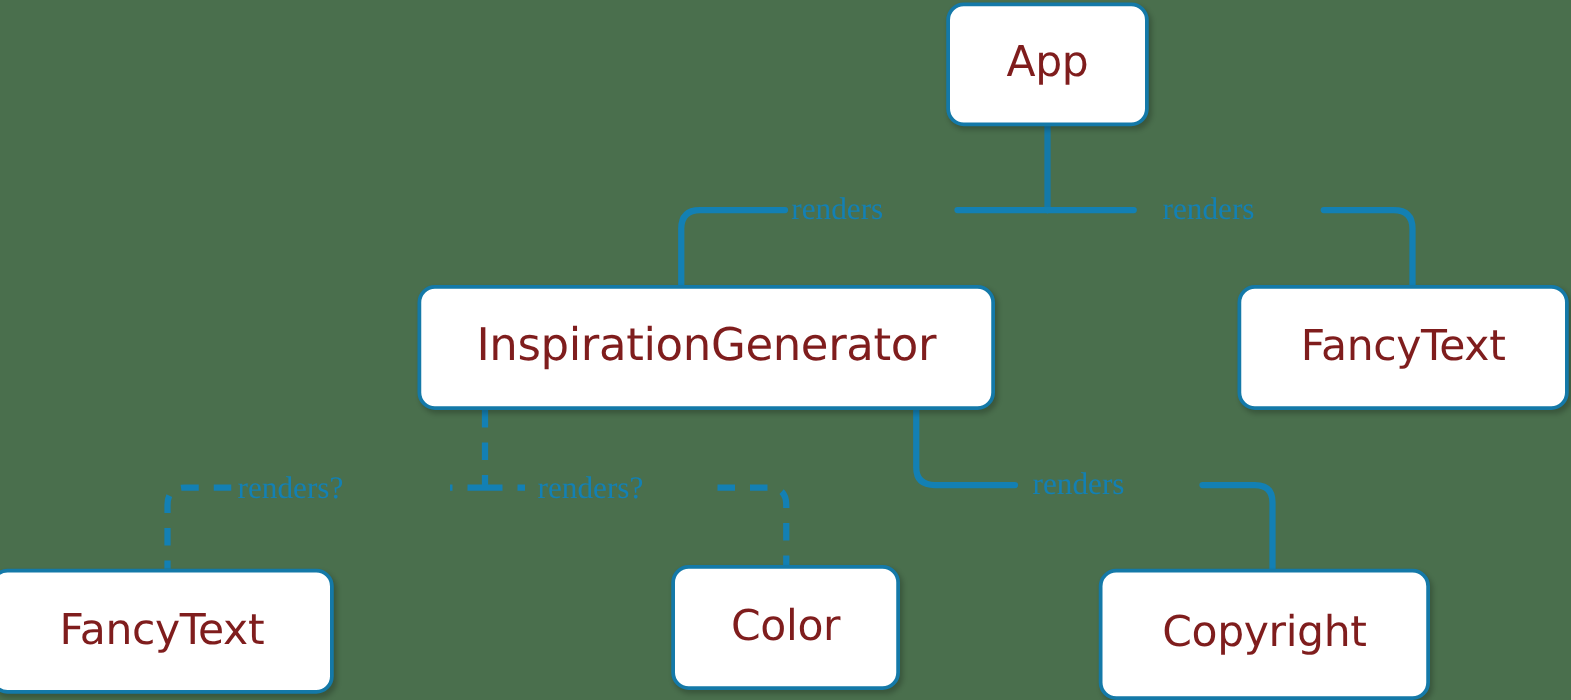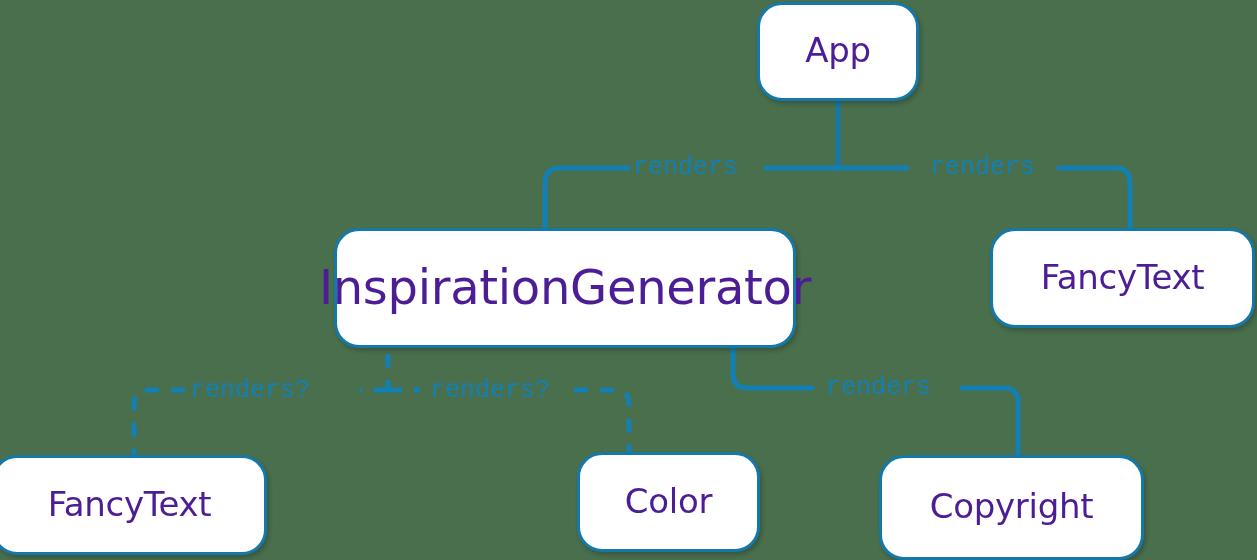--- a/index.html
+++ b/index.html
@@ -24,52 +24,52 @@
     left: 0;
     top: 0;
     width: 1257px;
     height: 560px;
   }
   .node {
     position: absolute;
     box-sizing: border-box;
     background: #ffffff;
     border: 3px solid #1479a8;
-    border-radius: 25px;
+    border-radius: 14px;
     display: flex;
     align-items: center;
     justify-content: center;
-    color: #4c1d95;
+    color: #7f1d1d;
     font-family: "DejaVu Sans", sans-serif;
     font-size: 34px;
     font-weight: 400;
     letter-spacing: -0.3px;
     box-shadow: 2px 3px 4px rgba(0,0,0,0.22);
   }
   .node-label {
     white-space: nowrap;
     line-height: 1;
     padding-bottom: 3px;
   }
   .edge-label {
     position: absolute;
     color: #1380b4;
-    font-family: Liberation Mono, monospace;
+    font-family: Liberation Serif, serif;
     font-size: 25px;
     font-weight: 500;
     white-space: nowrap;
     line-height: 1;
   }
 
   
   #node-app        { left: 757px;  top: 2px;   width: 162px; height: 99px;  }
-  #node-inspgen    { left: 334px;  top: 228px; width: 462px; height: 120px; font-size: 48px; align-items: center; }
+  #node-inspgen    { left: 334px;  top: 228px; width: 462px; height: 100px; font-size: 36px; align-items: center; }
   #node-fancytext-right { left: 990px; top: 228px; width: 265px; height: 100px; }
   #node-fancytext-bottom{ left: -8px; top: 455px; width: 275px; height: 100px; }
-  #node-color      { left: 537px;  top: 452px; width: 183px; height: 100px; margin-left: 40px; }
+  #node-color      { left: 537px;  top: 452px; width: 183px; height: 100px; }
   #node-copyright  { left: 879px;  top: 455px; width: 265px; height: 105px; justify-content: center; }
 
   
   #label-renders-left   { left: 633px;  top: 155px; }
   #label-renders-right  { left: 930px;  top: 155px; }
   #label-renders-q-1    { left: 190px;  top: 378px; }
   #label-renders-q-2    { left: 430px;  top: 378px; }
   #label-renders-bottom { left: 826px;  top: 375px; }
 </style>
 </head>

